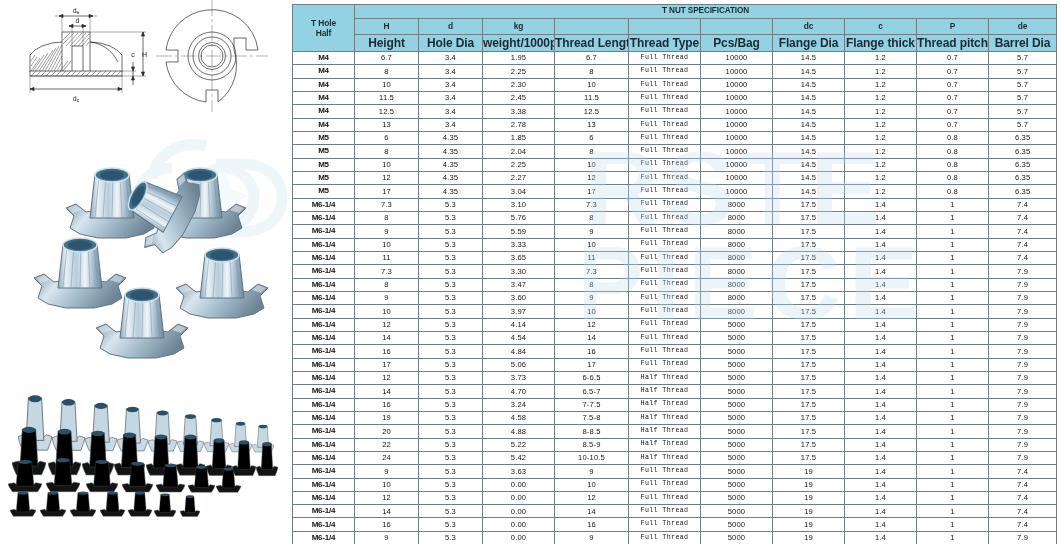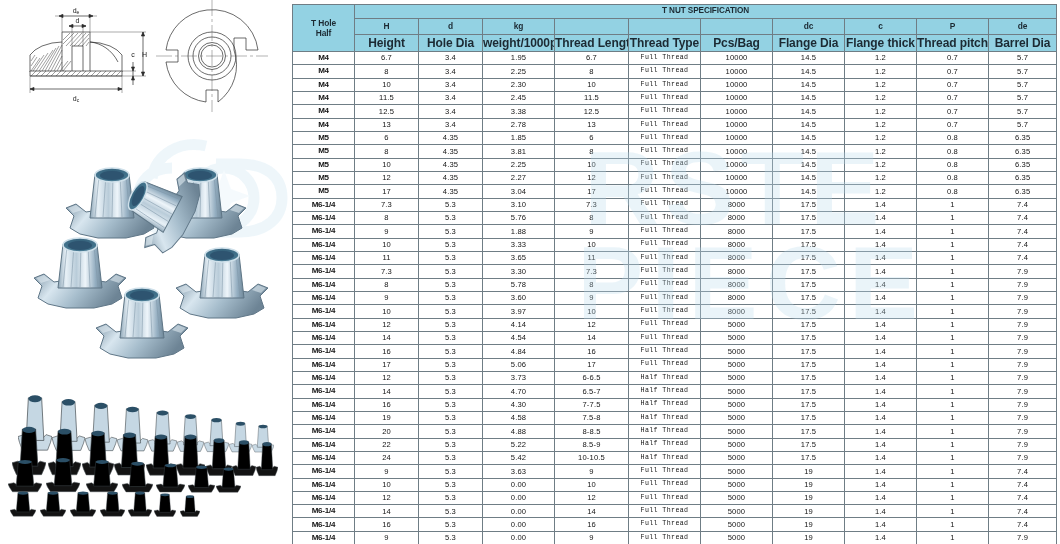--- a/index.html
+++ b/index.html
@@ -554,21 +554,21 @@
             <td class="num">10000</td>
             <td class="num">14.5</td>
             <td class="num">1.2</td>
             <td class="num">0.8</td>
             <td class="num">6.35</td>
           </tr>
           <tr>
             <td class="size">M5</td>
             <td class="num">8</td>
             <td class="num">4.35</td>
-            <td class="num">3.81</td>
+            <td class="num">2.04</td>
             <td class="num">8</td>
             <td class="thread">Full Thread</td>
             <td class="num">10000</td>
             <td class="num">14.5</td>
             <td class="num">1.2</td>
             <td class="num">0.8</td>
             <td class="num">6.35</td>
           </tr>
           <tr>
             <td class="size">M5</td>
@@ -632,21 +632,21 @@
             <td class="num">8000</td>
             <td class="num">17.5</td>
             <td class="num">1.4</td>
             <td class="num">1</td>
             <td class="num">7.4</td>
           </tr>
           <tr>
             <td class="size">M6-1/4</td>
             <td class="num">9</td>
             <td class="num">5.3</td>
-            <td class="num">1.88</td>
+            <td class="num">5.59</td>
             <td class="num">9</td>
             <td class="thread">Full Thread</td>
             <td class="num">8000</td>
             <td class="num">17.5</td>
             <td class="num">1.4</td>
             <td class="num">1</td>
             <td class="num">7.4</td>
           </tr>
           <tr>
             <td class="size">M6-1/4</td>
@@ -684,21 +684,21 @@
             <td class="num">8000</td>
             <td class="num">17.5</td>
             <td class="num">1.4</td>
             <td class="num">1</td>
             <td class="num">7.9</td>
           </tr>
           <tr>
             <td class="size">M6-1/4</td>
             <td class="num">8</td>
             <td class="num">5.3</td>
-            <td class="num">5.78</td>
+            <td class="num">3.47</td>
             <td class="num">8</td>
             <td class="thread">Full Thread</td>
             <td class="num">8000</td>
             <td class="num">17.5</td>
             <td class="num">1.4</td>
             <td class="num">1</td>
             <td class="num">7.9</td>
           </tr>
           <tr>
             <td class="size">M6-1/4</td>
@@ -801,21 +801,21 @@
             <td class="num">5000</td>
             <td class="num">17.5</td>
             <td class="num">1.4</td>
             <td class="num">1</td>
             <td class="num">7.9</td>
           </tr>
           <tr>
             <td class="size">M6-1/4</td>
             <td class="num">16</td>
             <td class="num">5.3</td>
-            <td class="num">4.30</td>
+            <td class="num">3.24</td>
             <td class="num">7-7.5</td>
             <td class="thread">Half Thread</td>
             <td class="num">5000</td>
             <td class="num">17.5</td>
             <td class="num">1.4</td>
             <td class="num">1</td>
             <td class="num">7.9</td>
           </tr>
           <tr>
             <td class="size">M6-1/4</td>

